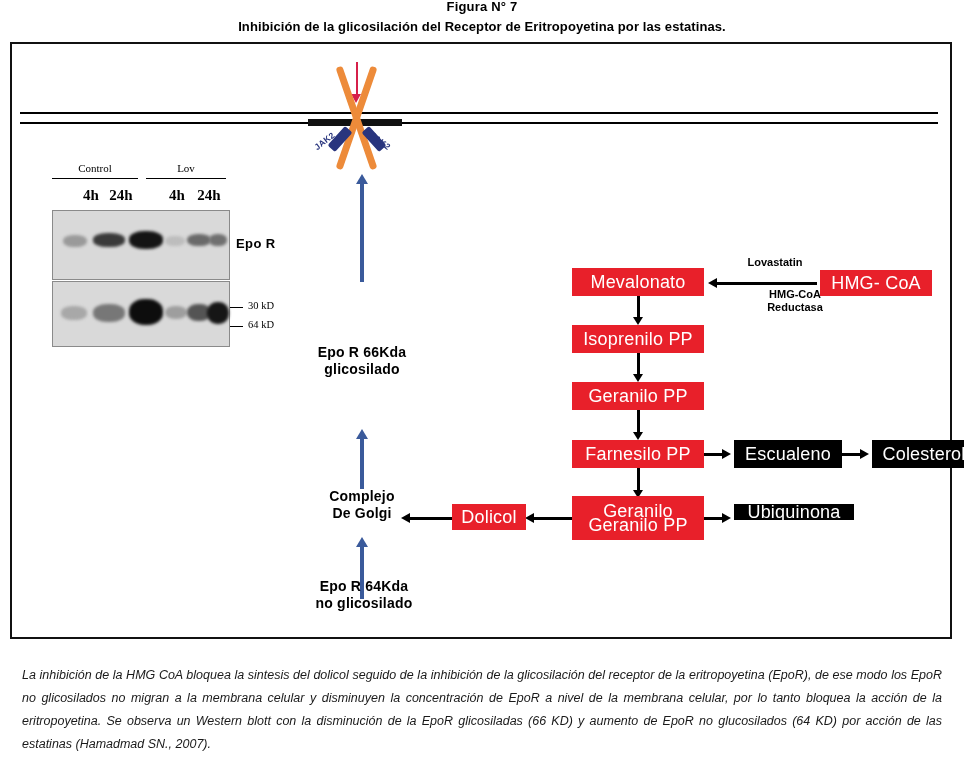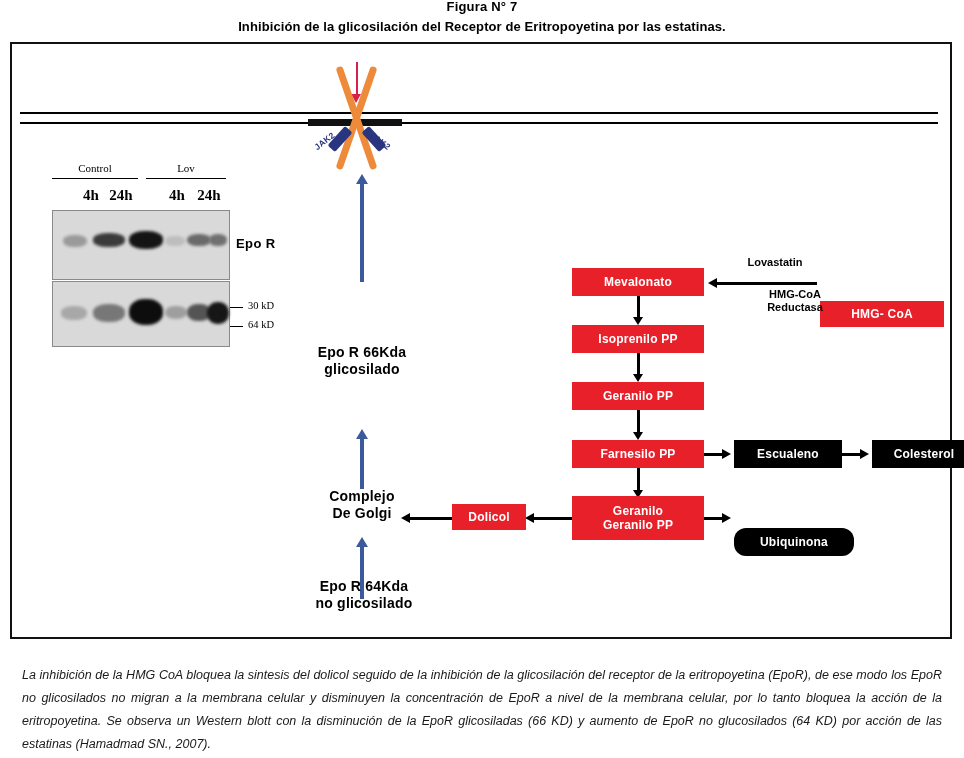--- a/index.html
+++ b/index.html
@@ -109,21 +109,21 @@
     position:absolute;width:4px;background:#3A5A9B;
   }
   .blue-arrow-head{
     position:absolute;width:0;height:0;
     border-left:6px solid transparent;border-right:6px solid transparent;
     border-bottom:10px solid #3A5A9B;
   }
   
   .pbox{
     position:absolute;display:flex;align-items:center;justify-content:center;
-    color:#fff;font-size:12px;font-weight:bold;text-align:center;
+    color:#fff;font-size:18px;font-weight:normal;text-align:center;
     line-height:14px;letter-spacing:.2px;
   }
   .pbox.red{background:#E8202A;}
   .pbox.blue{background:#000000;}
   
   .arr-v{position:absolute;width:2.5px;background:#000;}
   .arr-v-head{
     position:absolute;width:0;height:0;
     border-left:5px solid transparent;border-right:5px solid transparent;
     border-top:8px solid #000;
@@ -229,21 +229,21 @@
   </div>
 
   <div class="blue-arrow" style="left:348px;top:501px;height:54px;"></div>
   <div class="blue-arrow-head" style="left:344px;top:493px;"></div>
 
   <div class="center-label" style="left:262px;top:534px;width:180px;">
     <div>Epo R  64Kda</div>
     <div>no glicosilado</div>
   </div>
 
-  <div class="pbox red" style="left:808px;top:226px;width:124px;height:26px;margin-top:31px;">HMG- CoA</div>
+  <div class="pbox red" style="left:808px;top:226px;width:112px;height:26px;">HMG- CoA</div>
 
   <div class="enzyme-text" style="left:698px;top:212px;width:130px;">Lovastatin</div>
   <div class="arr-h" style="left:705px;top:238px;width:100px;"></div>
   <div class="arr-h-head-l" style="left:696px;top:234px;"></div>
   <div class="enzyme-text" style="left:718px;top:244px;width:130px;">
     <div>HMG-CoA</div>
     <div>Reductasa</div>
   </div>
 
   <div class="pbox red" style="left:560px;top:224px;width:132px;height:28px;">Mevalonato</div>
@@ -287,19 +287,19 @@
   <div class="arr-h-head-l" style="left:513px;top:469px;"></div>
 
   <div class="pbox red" style="left:440px;top:460px;width:74px;height:26px;">Dolicol</div>
 
   <div class="arr-h" style="left:398px;top:473px;width:42px;"></div>
   <div class="arr-h-head-l" style="left:389px;top:469px;"></div>
 
   <div class="arr-h" style="left:692px;top:473px;width:20px;"></div>
   <div class="arr-h-head-r" style="left:710px;top:469px;"></div>
 
-  <div class="pbox blue" style="left:722px;top:484px;width:120px;height:28px;border-radius:12px;">Ubiquinona</div>
+  <div class="pbox blue" style="left:722px;top:460px;width:120px;height:16px;">Ubiquinona</div>
 
 </div>
 
 <div id="caption">
   <p>La inhibición de la HMG CoA bloquea la sintesis del dolicol seguido de la inhibición de la glicosilación del receptor de la eritropoyetina (EpoR), de ese modo los EpoR no glicosilados no migran a la membrana celular y disminuyen la concentración de EpoR a nivel de la membrana celular, por lo tanto bloquea la acción de la eritropoyetina. Se observa un Western blott con la disminución de la EpoR glicosiladas (66 KD) y aumento de EpoR no glucosilados (64 KD) por acción de las estatinas (Hamadmad SN., 2007).</p>
 </div>
 
 </body></html>

